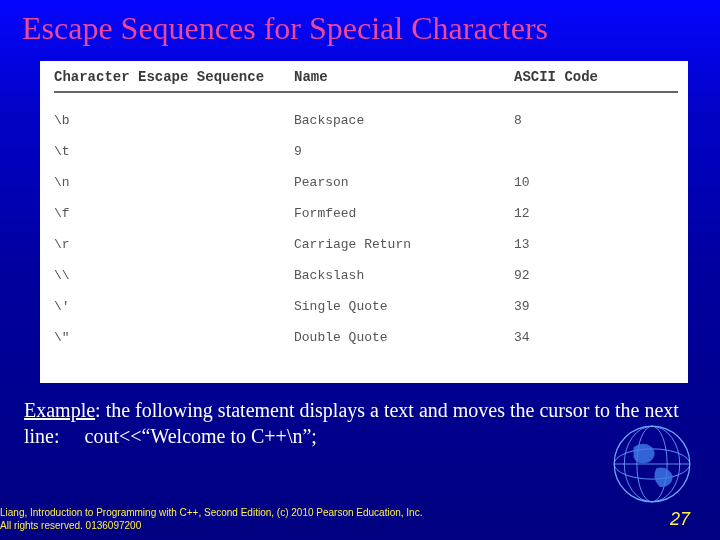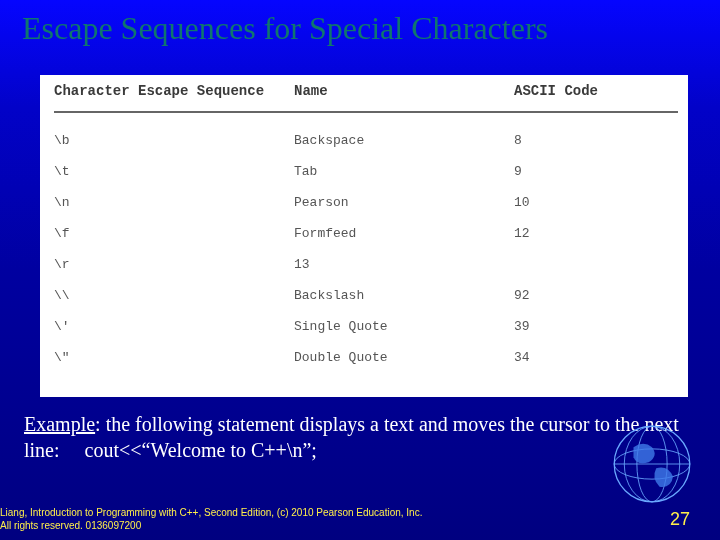--- a/index.html
+++ b/index.html
@@ -6,38 +6,38 @@
     margin: 0;
     padding: 0;
     width: 720px;
     height: 540px;
     background: linear-gradient(to bottom, #0505ff 0%, #0202c8 20%, #0000a0 50%, #000080 100%);
     font-family: "Times New Roman", Times, serif;
     overflow: hidden;
     position: relative;
   }
   .title {
-    color: #0f766e;
+    color: #ec4899;
     font-size: 32px;
-    padding: 10px 14px 28px 22px;
+    padding: 10px 14px 14px 22px;
   }
   .table-area {
     background: #fff;
     margin: 0 32px 0 40px;
     padding: 6px 10px 10px 14px;
     font-family: "Courier New", monospace;
     color: #3a3a3a;
     font-size: 14px;
     height: 322px;
     box-sizing: border-box;
   }
   .tbl-header {
     font-weight: bold;
     border-bottom: 2px solid #666;
-    padding: 2px 0 12px 0;
+    padding: 2px 0 6px 0;
     margin-bottom: 12px;
     display: flex;
   }
   .tbl-row {
     display: flex;
     padding: 8px 0;
     font-size: 13px;
     color: #555;
   }
   .col-esc { width: 240px; }
@@ -67,20 +67,21 @@
     line-height: 1.3;
   }
   .pagenum {
     color: #ffef4a;
     font-family: Arial, sans-serif;
     font-size: 18px;
     width: 60px;
     text-align: center;
     margin-right: 10px;
     margin-bottom: 2px;
+    font-style: italic;
   }
   .globe {
     position: absolute;
     right: 26px;
     bottom: 34px;
     width: 84px;
     height: 84px;
     pointer-events: none;
   }
 </style>
@@ -95,35 +96,35 @@
     <div class="col-name">Name</div>
     <div class="col-code">ASCII Code</div>
   </div>
   <div class="tbl-row">
     <div class="col-esc">\b</div>
     <div class="col-name">Backspace</div>
     <div class="col-code">8</div>
   </div>
   <div class="tbl-row">
     <div class="col-esc">\t</div>
-    <div class="col-name">Tab</div>
     <div class="col-code">9</div>
   </div>
   <div class="tbl-row">
     <div class="col-esc">\n</div>
     <div class="col-name">Pearson</div>
     <div class="col-code">10</div>
   </div>
   <div class="tbl-row">
     <div class="col-esc">\f</div>
     <div class="col-name">Formfeed</div>
     <div class="col-code">12</div>
   </div>
   <div class="tbl-row">
     <div class="col-esc">\r</div>
+    <div class="col-name">Carriage Return</div>
     <div class="col-code">13</div>
   </div>
   <div class="tbl-row">
     <div class="col-esc">\\</div>
     <div class="col-name">Backslash</div>
     <div class="col-code">92</div>
   </div>
   <div class="tbl-row">
     <div class="col-esc">\'</div>
     <div class="col-name">Single Quote</div>

